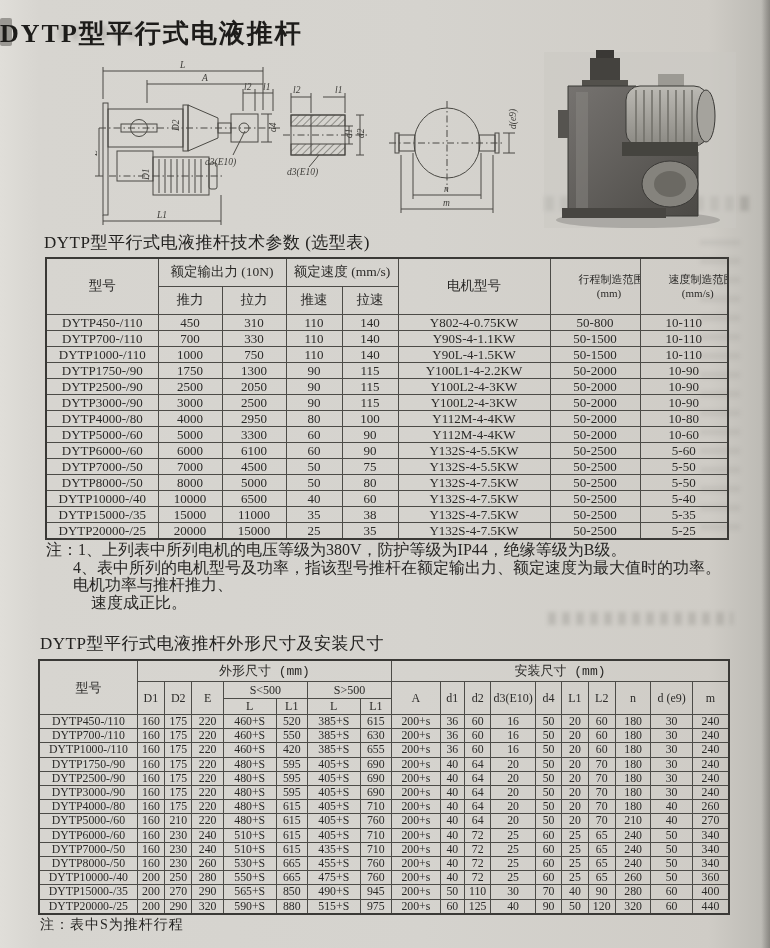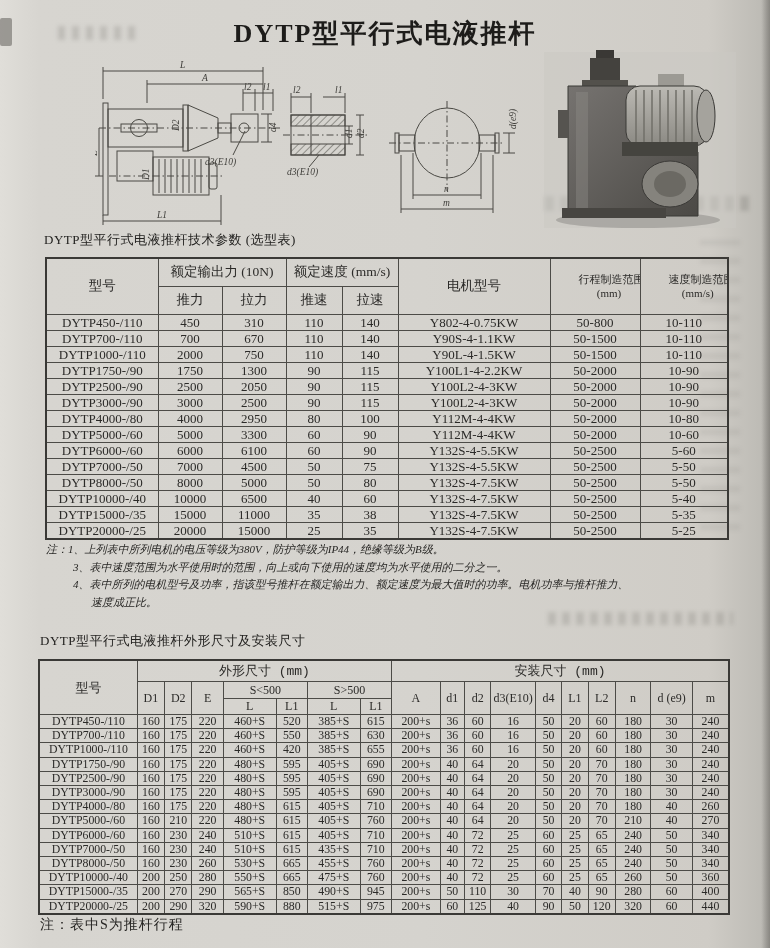--- a/index.html
+++ b/index.html
@@ -1,40 +1,40 @@
 <!DOCTYPE html>
 <html><head>
 <meta charset="utf-8">
 <style>
   html,body{margin:0;padding:0;background:#9a9894;}
   .page{
     position:relative;width:770px;height:948px;overflow:hidden;
     background:linear-gradient(90deg,#e0ded9 0,#d7d5d0 5%,#d5d3ce 55%,#cfccc6 92%,#bdbbb5 99%,#aeaca6 100%);
     font-family:"Liberation Serif","DejaVu Serif",serif;color:#2b2a28;
   }
-  .title{position:absolute;top:16px;left:0;width:100%;text-align:center;
+  .title{position:absolute;top:16px;left:0;width:100%;
     font-size:26px;font-weight:bold;letter-spacing:2px;color:#1d1c1a;}
-  .sec-heading{position:absolute;font-size:13px;color:#232220;letter-spacing:.5px;}
+  .sec-heading{position:absolute;font-size:17px;color:#232220;letter-spacing:.5px;}
   .h1{left:44px;top:231px;}
   .h2{left:40px;top:632px;}
 
   table{border-collapse:collapse;table-layout:fixed;background:transparent;}
   th,td{border:1px solid #4c4b47;padding:0;text-align:center;font-weight:normal;
         white-space:nowrap;overflow:hidden;color:#2b2a28;}
   .t1{position:absolute;left:45px;top:257px;width:682px;border:2px solid #3a3936;}
   .t1 thead th{font-size:13.5px;height:27px;line-height:1.1;}
   .t1 tbody td{font-size:13px;height:15px;line-height:15px;}
   .hdr2 div{line-height:13.5px;font-size:11px;padding-left:28px;}
   .t2{position:absolute;left:38px;top:659px;width:692px;border:2px solid #3a3936;}
   .t2 thead tr:nth-child(1) th{height:20px;font-size:13px;font-family:Liberation Mono, monospace;}
   .t2 thead tr:nth-child(2) th{height:16px;font-size:12px;}
   .t2 thead tr:nth-child(3) th{height:15px;font-size:12px;}
   .t2 tbody td{font-size:11.8px;height:13.2px;line-height:13.2px;}
 
-  .notes{position:absolute;left:46px;top:541px;width:690px;font-size:11px;line-height:17.6px;color:#272624;font-style:italic;}
+  .notes{position:absolute;left:46px;top:541px;width:690px;font-size:16px;line-height:17.6px;color:#272624;}
   .notes .note-line{padding-left:27px;}
   .notes .note-line:first-child{padding-left:0;}
   .notes .note-line:last-child{padding-left:45px;}
   .bottom-note{position:absolute;left:40px;top:916px;font-size:14px;color:#272624;letter-spacing:1px;}
 
   .diagram{position:absolute;left:95px;top:57px;width:445px;height:176px;}
   .photo{position:absolute;left:538px;top:50px;width:205px;height:184px;}
 
   
   .corner-mark{position:absolute;left:0;top:18px;width:12px;height:28px;background:#8e8c87;border-radius:2px;opacity:.85;}
@@ -254,30 +254,30 @@
           <td>310</td>
           <td>110</td>
           <td>140</td>
           <td>Y802-4-0.75KW</td>
           <td>50-800</td>
           <td>10-110</td>
         </tr>
         <tr>
           <td>DYTP700-/110</td>
           <td>700</td>
-          <td>670</td>
+          <td>330</td>
           <td>110</td>
           <td>140</td>
           <td>Y90S-4-1.1KW</td>
           <td>50-1500</td>
           <td>10-110</td>
         </tr>
         <tr>
           <td>DYTP1000-/110</td>
-          <td>2000</td>
+          <td>1000</td>
           <td>750</td>
           <td>110</td>
           <td>140</td>
           <td>Y90L-4-1.5KW</td>
           <td>50-1500</td>
           <td>10-110</td>
         </tr>
         <tr>
           <td>DYTP1750-/90</td>
           <td>1750</td>
@@ -386,21 +386,20 @@
           <td>35</td>
           <td>Y132S-4-7.5KW</td>
           <td>50-2500</td>
           <td>5-25</td>
         </tr>
       </tbody>
   </table>
 
   <div class="notes">
     <div class="note-line">注：1、上列表中所列电机的电压等级为380V，防护等级为IP44，绝缘等级为B级。</div>
-    <div class="note-line">3、表中速度范围为水平使用时的范围，向上或向下使用的速度均为水平使用的二分之一。</div>
     <div class="note-line">4、表中所列的电机型号及功率，指该型号推杆在额定输出力、额定速度为最大值时的功率。电机功率与推杆推力、</div>
     <div class="note-line">速度成正比。</div>
   </div>
 
   <div class="sec-heading h2">DYTP型平行式电液推杆外形尺寸及安装尺寸</div>
 
   <table class="t2">
     <colgroup>
       <col style="width:97px">
         <col style="width:27px">

